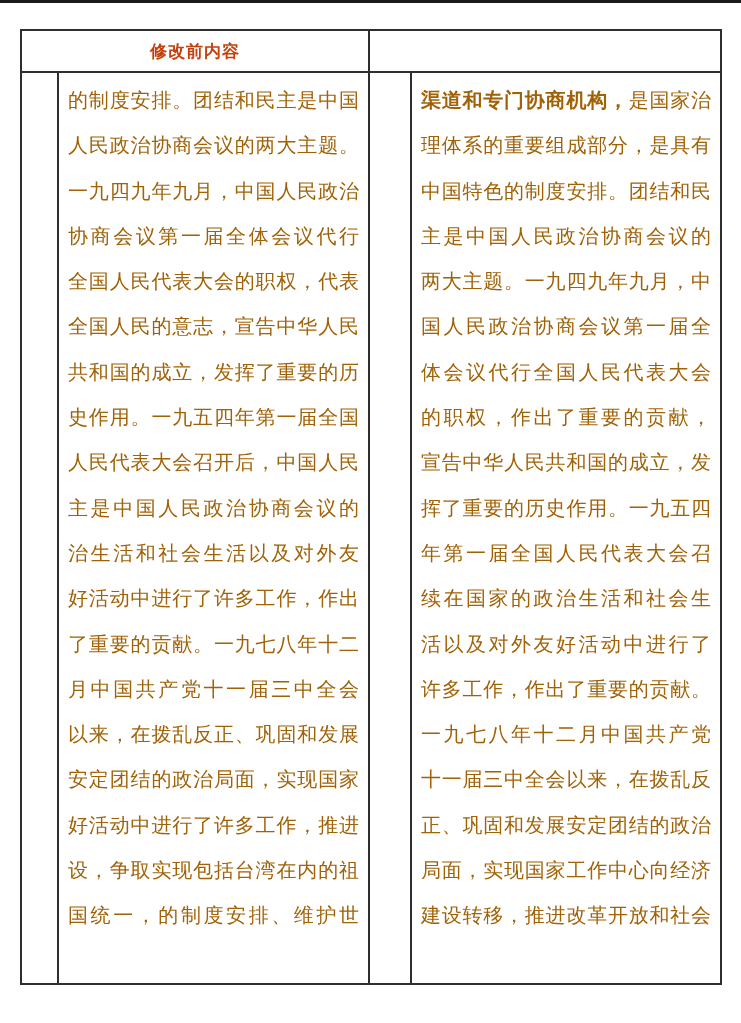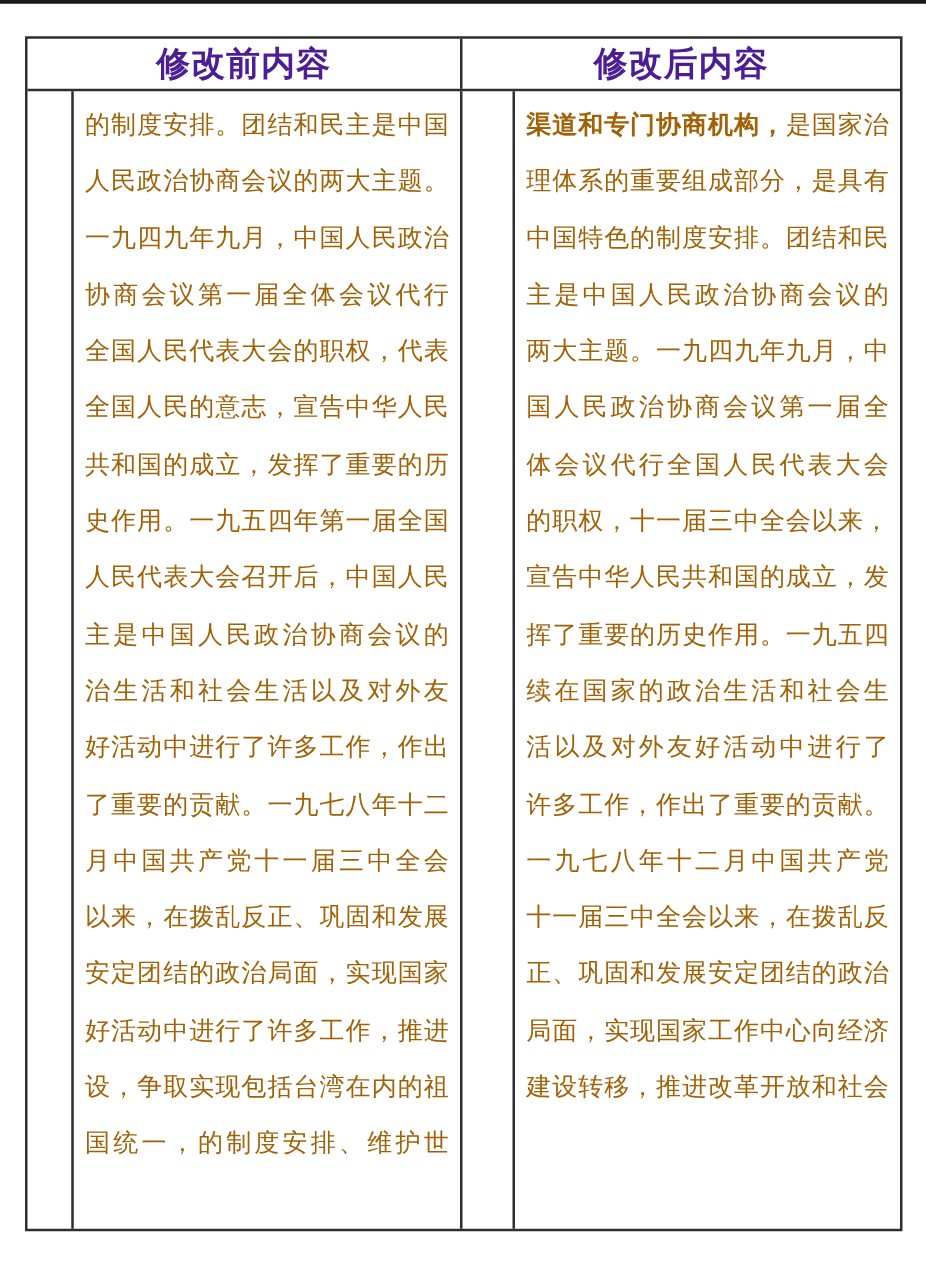--- a/index.html
+++ b/index.html
@@ -35,22 +35,22 @@
     height: 42px;
     border-bottom: 2px solid #2e2e2e;
     flex: 0 0 auto;
   }
   .cmp-header .hcell {
     display: flex;
     align-items: center;
     justify-content: center;
     font-family: "Liberation Sans", "DejaVu Sans", sans-serif;
     font-weight: bold;
-    font-size: 27px;
-    color: #4c1d95;
+    font-size: 17px;
+    color: #c2410c;
     letter-spacing: 1px;
   }
   .cmp-header .hcell:first-child { border-right: 2px solid #2e2e2e; }
   .cmp-body {
     flex: 1 1 auto;
     display: grid;
     grid-template-columns: 37px 311px 42px 1fr;
     min-height: 0;
   }
   .cmp-body .bcell { border-right: 2px solid #2e2e2e; }
@@ -74,21 +74,20 @@
 </style>
 </head>
 <body>
 
 <div class="page">
   <div class="top-rule"></div>
 
   <div class="cmp-table">
     <div class="cmp-header">
       <div class="hcell">修改前内容</div>
-      <div class="hcell">修改后内容</div>
     </div>
 
     <div class="cmp-body">
       <div class="bcell"></div>
       <div class="bcell textcol" id="before-col">
           <div class="tline"><span>的制度安排。团结和民主是中国</span></div>
           <div class="tline"><span>人民政治协商会议的两大主题。</span></div>
           <div class="tline"><span>一九四九年九月，中国人民政治</span></div>
           <div class="tline"><span>协商会议第一届全体会议代行</span></div>
           <div class="tline"><span>全国人民代表大会的职权，代表</span></div>
@@ -109,23 +108,24 @@
         </div>
       <div class="bcell"></div>
       <div class="bcell textcol" id="after-col">
           <div class="tline"><span class="seg-bold">渠道和专门协商机构，</span><span>是国家治</span></div>
           <div class="tline"><span>理体系的重要组成部分，是具有</span></div>
           <div class="tline"><span>中国特色的制度安排。团结和民</span></div>
           <div class="tline"><span>主是中国人民政治协商会议的</span></div>
           <div class="tline"><span>两大主题。一九四九年九月，中</span></div>
           <div class="tline"><span>国人民政治协商会议第一届全</span></div>
           <div class="tline"><span>体会议代行全国人民代表大会</span></div>
-          <div class="tline"><span>的职权，十一届三中全会以来，</span></div>
+          <div class="tline"><span>的职权，作出了重要的贡献，</span></div>
           <div class="tline"><span>宣告中华人民共和国的成立，发</span></div>
           <div class="tline"><span>挥了重要的历史作用。一九五四</span></div>
+          <div class="tline"><span>年第一届全国人民代表大会召</span></div>
           <div class="tline"><span>续在国家的政治生活和社会生</span></div>
           <div class="tline"><span>活以及对外友好活动中进行了</span></div>
           <div class="tline"><span>许多工作，作出了重要的贡献。</span></div>
           <div class="tline"><span>一九七八年十二月中国共产党</span></div>
           <div class="tline"><span>十一届三中全会以来，在拨乱反</span></div>
           <div class="tline"><span>正、巩固和发展安定团结的政治</span></div>
           <div class="tline"><span>局面，实现国家工作中心向经济</span></div>
           <div class="tline"><span>建设转移，推进改革开放和社会</span></div>
         </div>
     </div>

